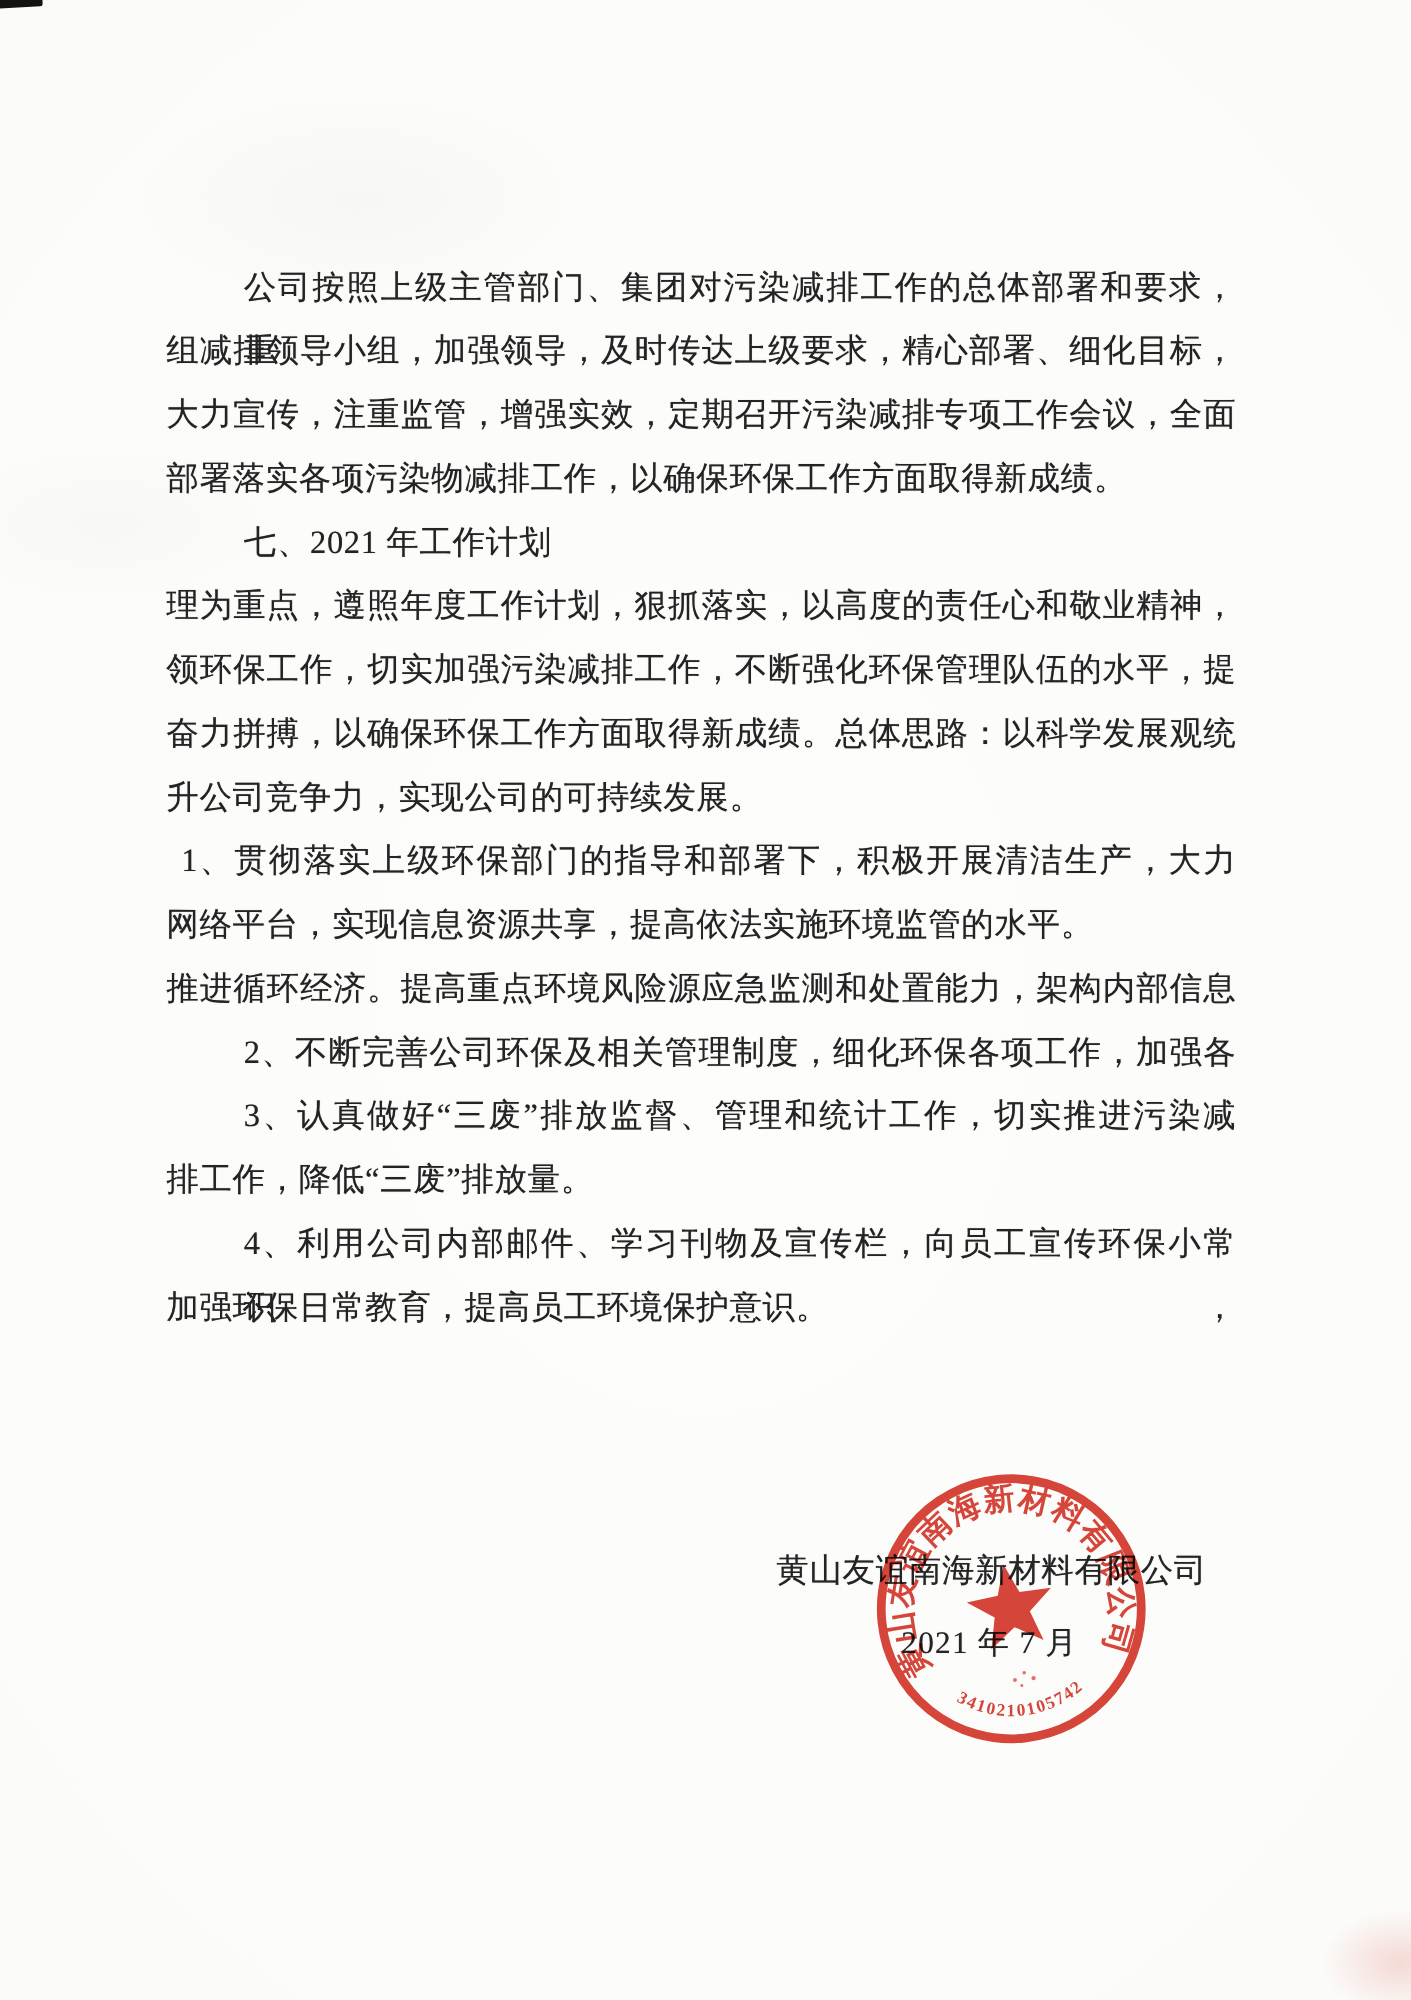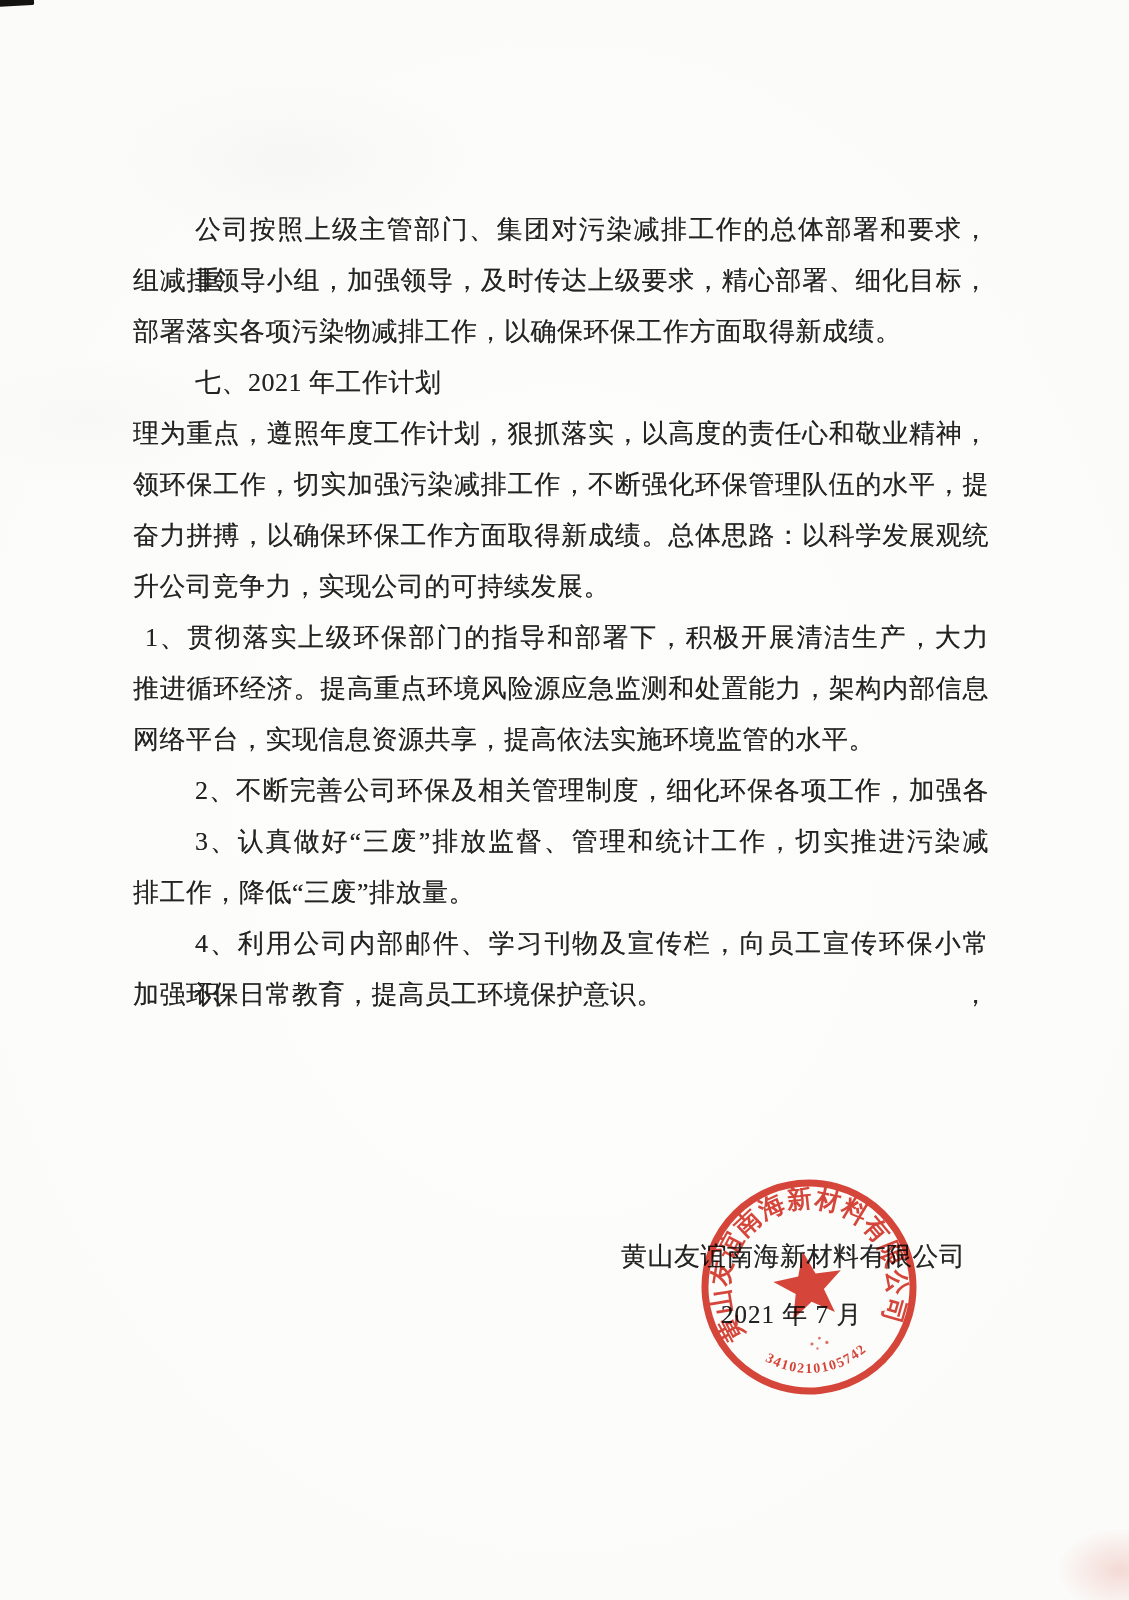--- a/index.html
+++ b/index.html
@@ -60,29 +60,30 @@
 </head>
 <body>
 
 <div class="page">
 
   <div class="corner-mark"></div>
 
   <div class="text-block">
     <div class="line fill indent2">公司按照上级主管部门、集团对污染减排工作的总体部署和要求，重</div>
     <div class="line fill">组减排领导小组，加强领导，及时传达上级要求，精心部署、细化目标，</div>
+    <div class="line fill">大力宣传，注重监管，增强实效，定期召开污染减排专项工作会议，全面</div>
     <div class="line">部署落实各项污染物减排工作，以确保环保工作方面取得新成绩。</div>
     <div class="line indent2">七、2021 年工作计划</div>
     <div class="line fill">理为重点，遵照年度工作计划，狠抓落实，以高度的责任心和敬业精神，</div>
     <div class="line fill">领环保工作，切实加强污染减排工作，不断强化环保管理队伍的水平，提</div>
     <div class="line fill">奋力拼搏，以确保环保工作方面取得新成绩。总体思路：以科学发展观统</div>
     <div class="line">升公司竞争力，实现公司的可持续发展。</div>
     <div class="line fill indent05">1、贯彻落实上级环保部门的指导和部署下，积极开展清洁生产，大力</div>
+    <div class="line">网络平台，实现信息资源共享，提高依法实施环境监管的水平。</div>
     <div class="line fill">推进循环经济。提高重点环境风险源应急监测和处置能力，架构内部信息</div>
-    <div class="line">网络平台，实现信息资源共享，提高依法实施环境监管的水平。</div>
     <div class="line fill indent2">2、不断完善公司环保及相关管理制度，细化环保各项工作，加强各</div>
     <div class="line fill indent2">3、认真做好“三废”排放监督、管理和统计工作，切实推进污染减</div>
     <div class="line">排工作，降低“三废”排放量。</div>
     <div class="line fill indent2">4、利用公司内部邮件、学习刊物及宣传栏，向员工宣传环保小常识，</div>
     <div class="line">加强环保日常教育，提高员工环境保护意识。</div>
   </div>
 
   <div class="sig-company">黄山友谊南海新材料有限公司</div>
   <div class="sig-date">2021 年 7 月</div>
 

